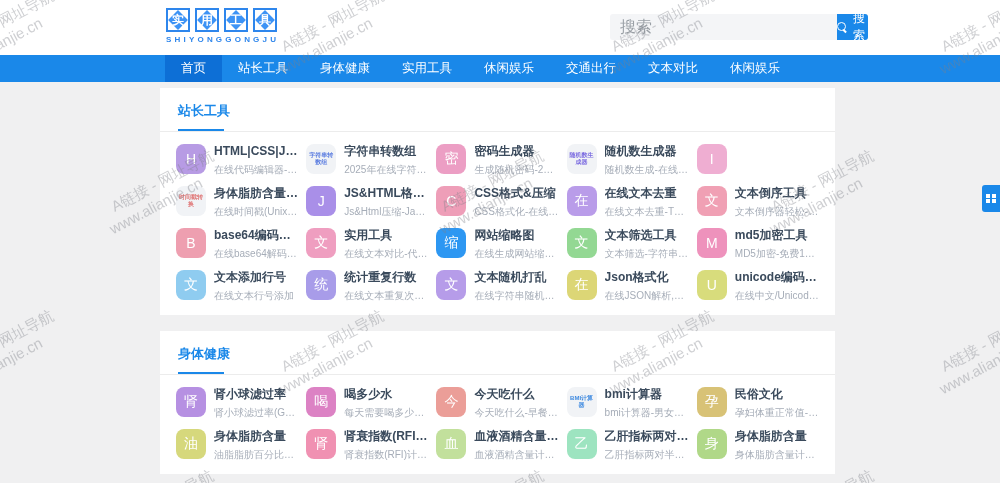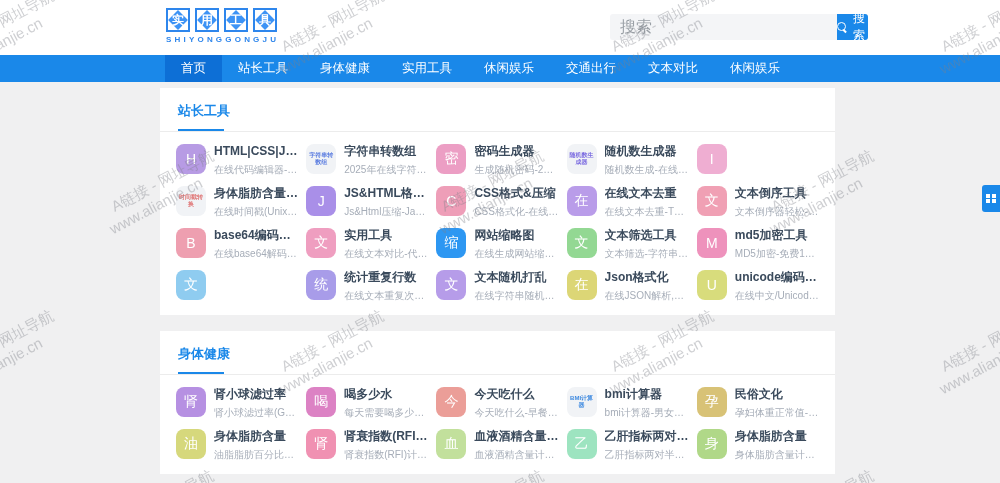--- a/index.html
+++ b/index.html
@@ -197,20 +197,24 @@
         </div>
         <div class="tool-item">
           <div class="tool-icon" style="background: rgb(238, 146, 188);">M</div>
           <div class="tool-text">
             <div class="tool-title">md5加密工具</div>
             <div class="tool-desc">MD5加密-免费16位32位...</div>
           </div>
         </div>
         <div class="tool-item">
           <div class="tool-icon" style="background: rgb(143, 204, 240);">文</div>
+          <div class="tool-text">
+            <div class="tool-title">文本添加行号</div>
+            <div class="tool-desc">在线文本行号添加</div>
+          </div>
         </div>
         <div class="tool-item">
           <div class="tool-icon" style="background: rgb(168, 156, 233);">统</div>
           <div class="tool-text">
             <div class="tool-title">统计重复行数</div>
             <div class="tool-desc">在线文本重复次数统计...</div>
           </div>
         </div>
         <div class="tool-item">
           <div class="tool-icon" style="background: rgb(182, 156, 233);">文</div>

